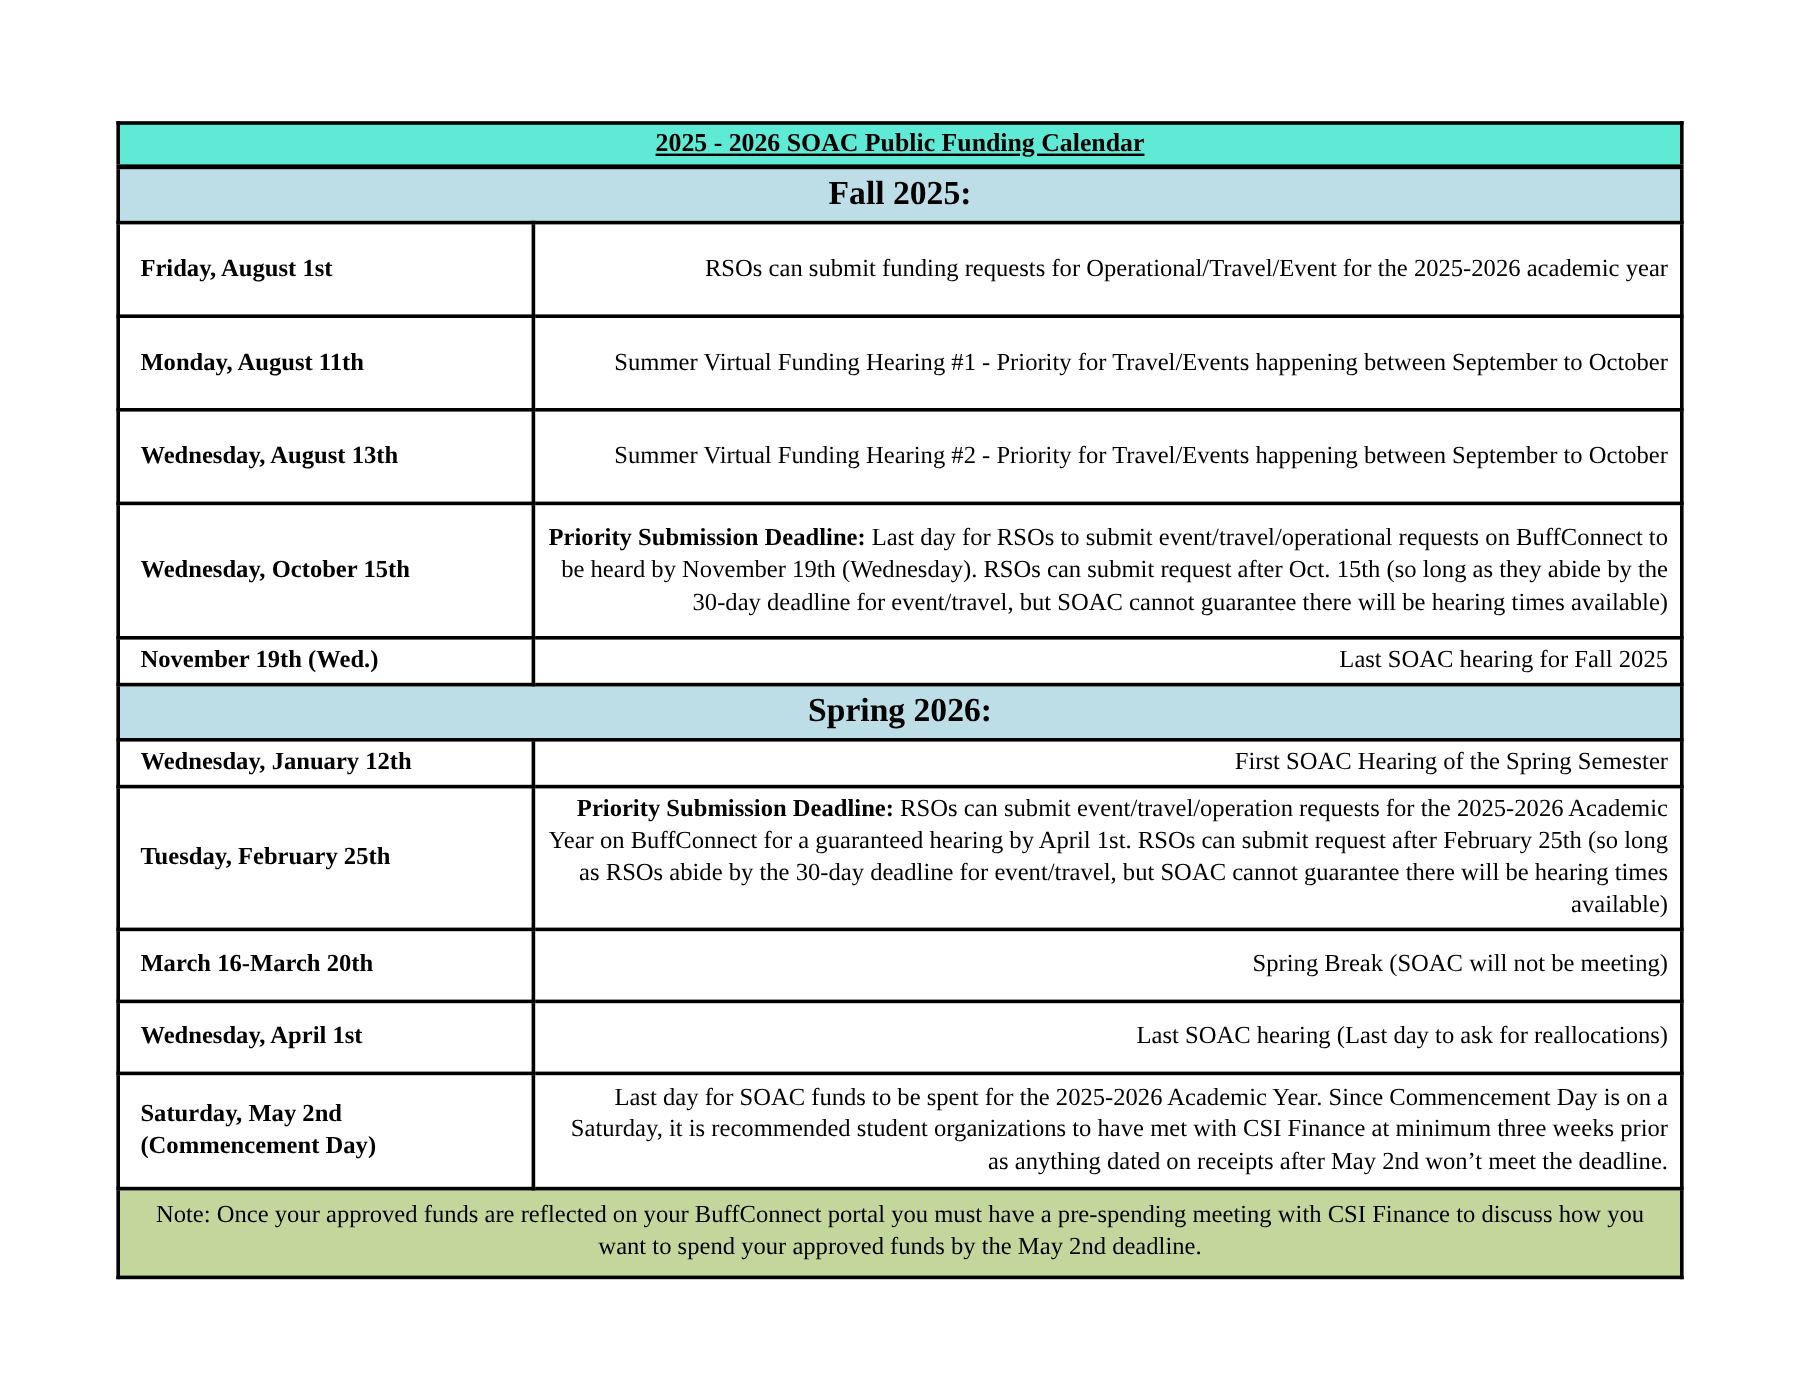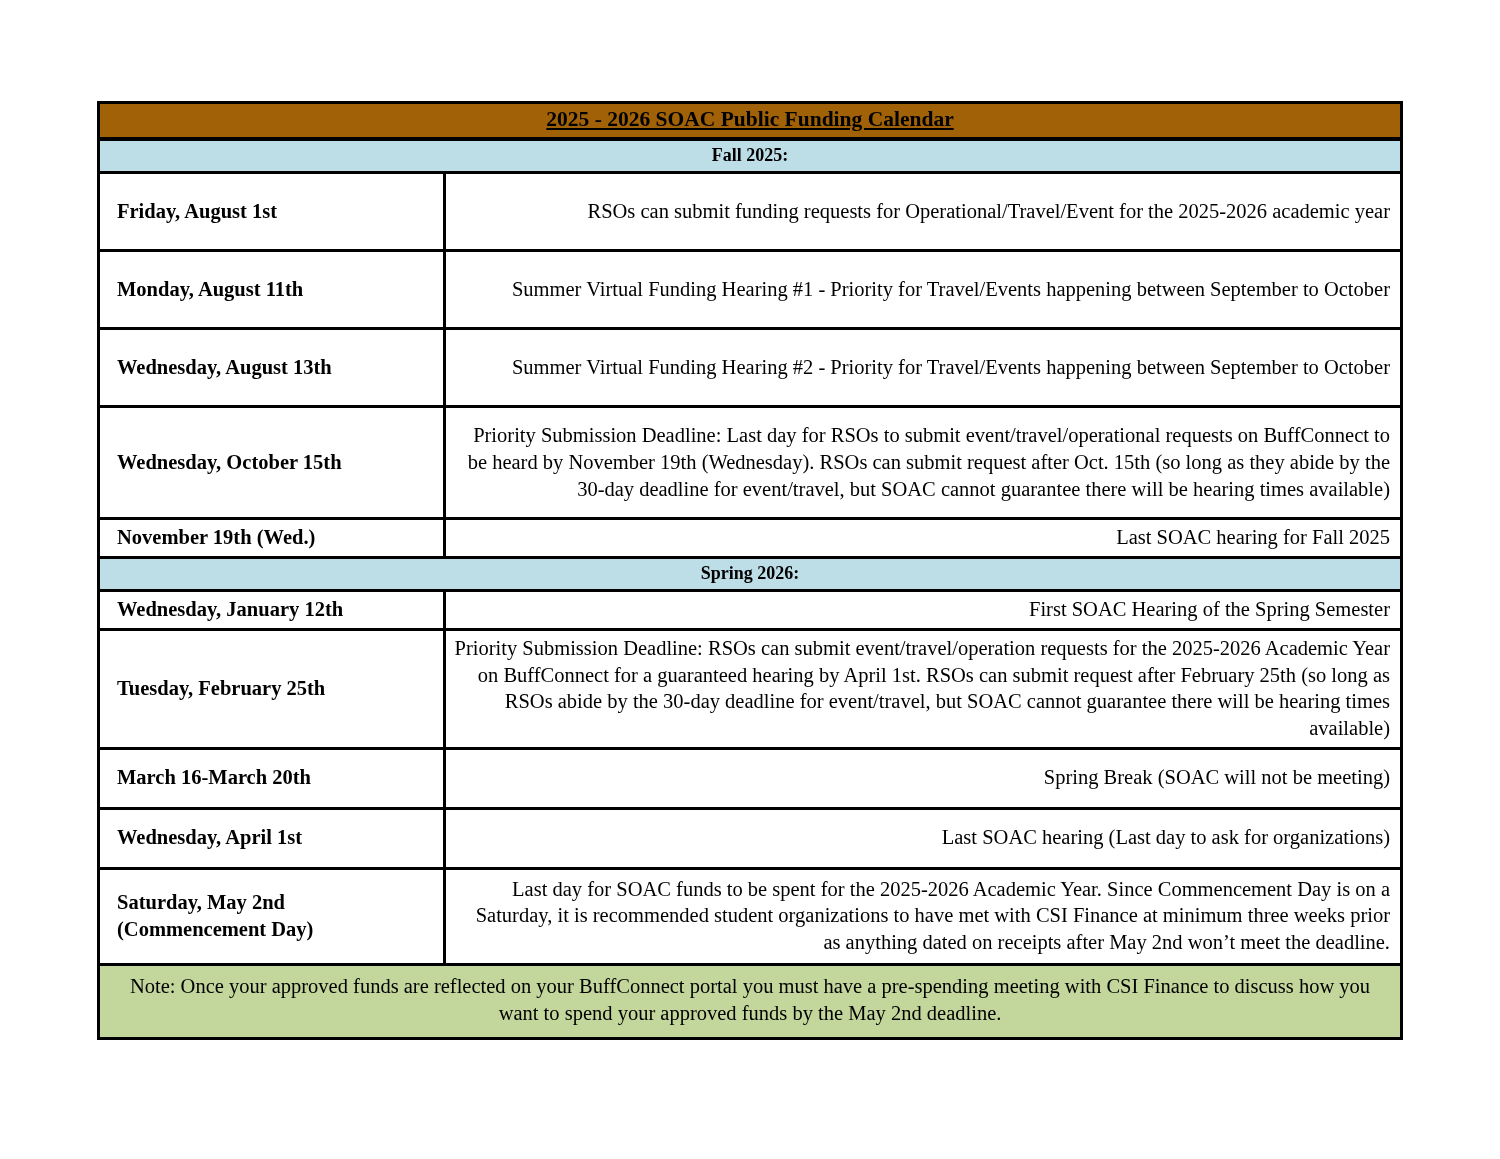--- a/index.html
+++ b/index.html
@@ -44,58 +44,58 @@
   td {
     border: 3px solid #000000;
     vertical-align: middle;
     padding: 4px 6px 5px 6px;
     font-size: 20.5px;
     line-height: 1.30;
   }
 
   
   .title-cell {
-    background: #a16207;
+    background: #5eead4;
     text-align: center;
     font-weight: bold;
     font-size: 21.5px;
     padding: 2px 6px 3px 6px;
     border-bottom-width: 4px;
   }
   .title-cell .title-text {
     text-decoration: underline;
     text-underline-offset: 2px;
   }
 
   
   .season-cell {
     background: #BDDEE7;
     text-align: center;
     font-weight: bold;
-    font-size: 18px;
+    font-size: 28px;
     padding: 3px 6px 4px 6px;
   }
 
   
   .date-cell {
     font-weight: bold;
     font-size: 20.5px;
     padding-left: 17px;
     white-space: normal;
   }
 
   
   .desc-cell {
     font-weight: normal;
     padding-left: 8px;
     padding-right: 10px;
     text-align: right;
   }
   .desc-cell .lead {
-    font-weight: normal;
+    font-weight: bold;
   }
 
   
   .note-cell {
     background: #C3D69B;
     text-align: center;
     font-size: 20.5px;
     line-height: 1.35;
     padding: 7px 28px 9px 28px;
   }
@@ -171,21 +171,21 @@
           <td class="desc-cell"><span class="lead">Priority Submission Deadline:</span><span>  RSOs can submit event/travel/operation requests for the 2025-2026 Academic Year on BuffConnect for a guaranteed hearing by April 1st. RSOs can submit request after February 25th (so long as RSOs abide by the 30-day deadline for event/travel, but SOAC cannot guarantee there will be hearing times available)</span></td>
         </tr>
 
         <tr class="h-med">
           <td class="date-cell">March 16-March 20th</td>
           <td class="desc-cell"><span>Spring Break (SOAC will not be meeting)</span></td>
         </tr>
 
         <tr class="h-med">
           <td class="date-cell">Wednesday, April 1st</td>
-          <td class="desc-cell"><span>Last SOAC hearing (Last day to ask for organizations)</span></td>
+          <td class="desc-cell"><span>Last SOAC hearing (Last day to ask for reallocations)</span></td>
         </tr>
 
         <tr class="h-xxtall">
           <td class="date-cell">Saturday, May 2nd (Commencement Day)</td>
           <td class="desc-cell"><span>Last day for SOAC funds to be spent for the 2025-2026 Academic Year. Since Commencement Day is on a Saturday, it is recommended student organizations to have met with CSI Finance at minimum three weeks prior as anything dated on receipts after May 2nd won’t meet the deadline.</span></td>
         </tr>
 
         <tr>
           <td class="note-cell" colspan="2">Note: Once your approved funds are reflected on your BuffConnect portal you must have a pre-spending meeting with CSI Finance to discuss how you want to spend your approved funds by the May 2nd deadline.</td>
         </tr>

